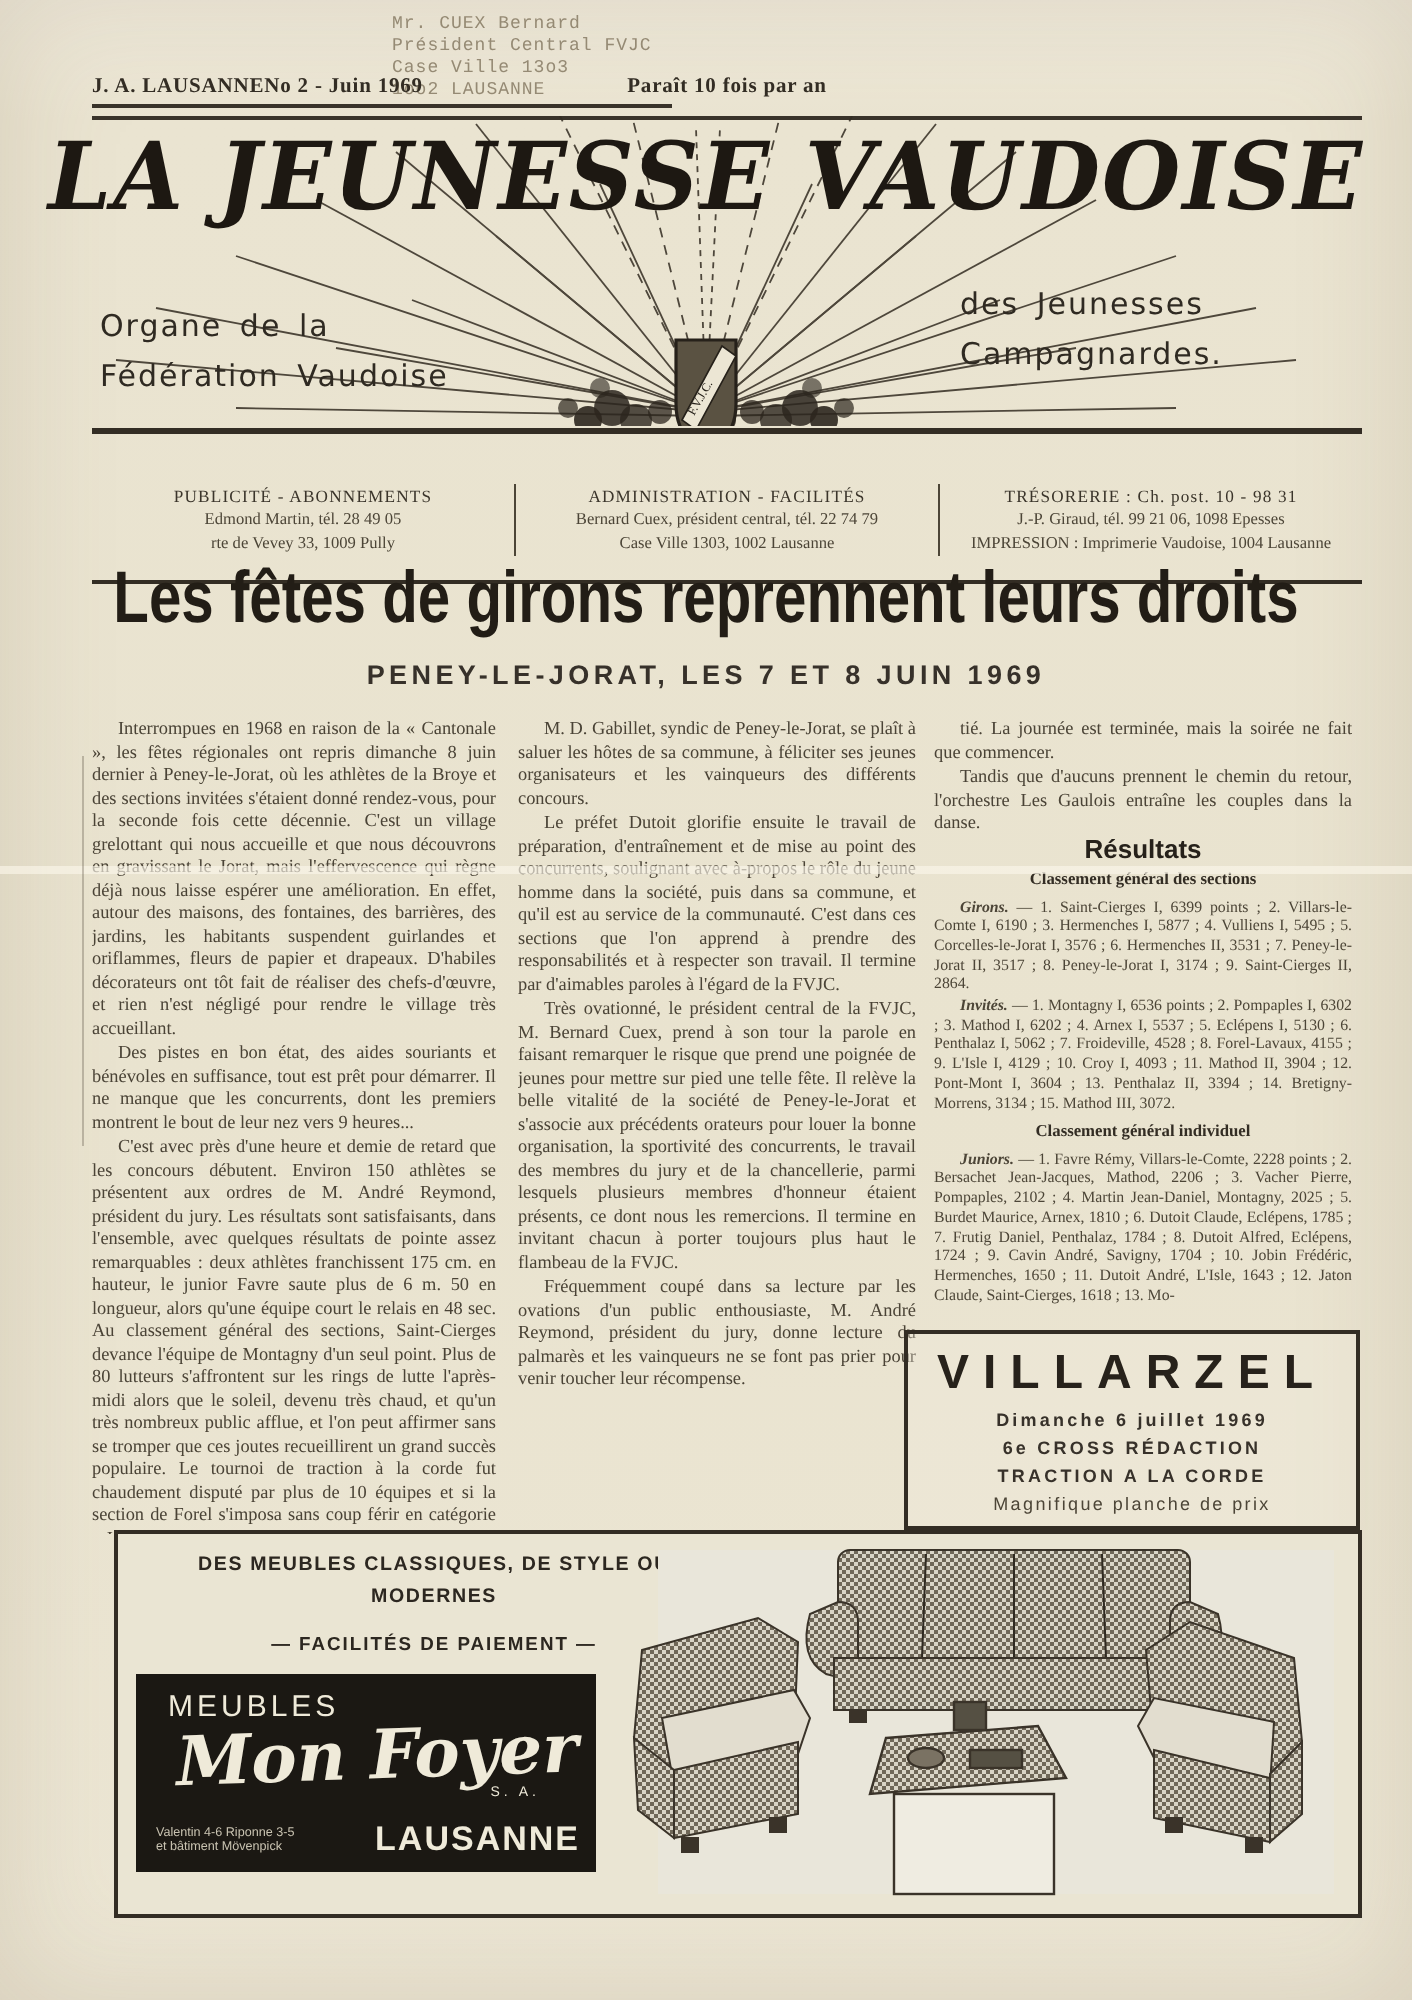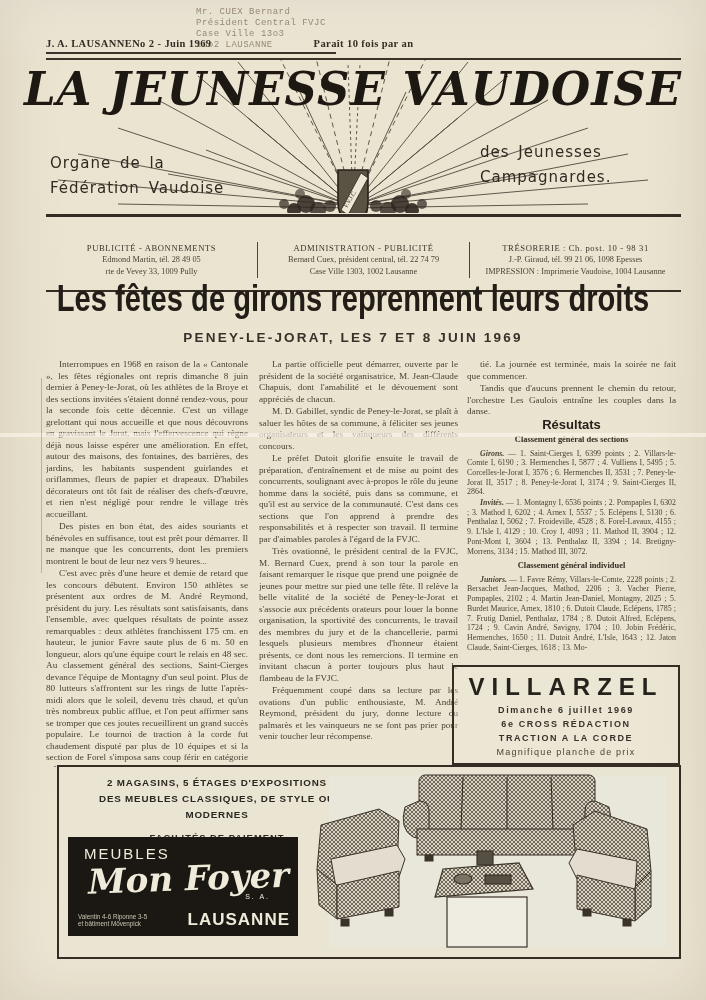--- a/index.html
+++ b/index.html
@@ -170,21 +170,21 @@
 Campagnardes.</div>
   </div>
 
   <div class="infobar">
     <div class="cell">
       <div class="h">PUBLICITÉ - ABONNEMENTS</div>
       <div>Edmond Martin, tél. 28 49 05</div>
       <div>rte de Vevey 33, 1009 Pully</div>
     </div>
     <div class="cell">
-      <div class="h">ADMINISTRATION - PUBLICITÉ</div>
+      <div class="h">ADMINISTRATION - FACILITÉS</div>
       <div>Bernard Cuex, président central, tél. 22 74 79</div>
       <div>Case Ville 1303, 1002 Lausanne</div>
     </div>
     <div class="cell">
       <div class="h">TRÉSORERIE : Ch. post. 10 - 98 31</div>
       <div>J.-P. Giraud, tél. 99 21 06, 1098 Epesses</div>
       <div>IMPRESSION : Imprimerie Vaudoise, 1004 Lausanne</div>
     </div>
   </div>
 
@@ -192,21 +192,20 @@
   <div class="subheadline">PENEY-LE-JORAT, LES 7 ET 8 JUIN 1969</div>
 
   <div class="col col1">
     <p>Interrompues en 1968 en raison de la « Cantonale », les fêtes régionales ont repris dimanche 8 juin dernier à Peney-le-Jorat, où les athlètes de la Broye et des sections invitées s'étaient donné rendez-vous, pour la seconde fois cette décennie. C'est un village grelottant qui nous accueille et que nous découvrons en gravissant le Jorat, mais l'effervescence qui règne déjà nous laisse espérer une amélioration. En effet, autour des maisons, des fontaines, des barrières, des jardins, les habitants suspendent guirlandes et oriflammes, fleurs de papier et drapeaux. D'habiles décorateurs ont tôt fait de réaliser des chefs-d'œuvre, et rien n'est négligé pour rendre le village très accueillant.</p>
     <p>Des pistes en bon état, des aides souriants et bénévoles en suffisance, tout est prêt pour démarrer. Il ne manque que les concurrents, dont les premiers montrent le bout de leur nez vers 9 heures...</p>
     <p>C'est avec près d'une heure et demie de retard que les concours débutent. Environ 150 athlètes se présentent aux ordres de M. André Reymond, président du jury. Les résultats sont satisfaisants, dans l'ensemble, avec quelques résultats de pointe assez remarquables : deux athlètes franchissent 175 cm. en hauteur, le junior Favre saute plus de 6 m. 50 en longueur, alors qu'une équipe court le relais en 48 sec. Au classement général des sections, Saint-Cierges devance l'équipe de Montagny d'un seul point. Plus de 80 lutteurs s'affrontent sur les rings de lutte l'après-midi alors que le soleil, devenu très chaud, et qu'un très nombreux public afflue, et l'on peut affirmer sans se tromper que ces joutes recueillirent un grand succès populaire. Le tournoi de traction à la corde fut chaudement disputé par plus de 10 équipes et si la section de Forel s'imposa sans coup férir en catégorie « Invités », il y eut un véritable exploit en catégorie « Giron », la société de Vulliens parvenant à qualifier ses deux groupes pour la finale.</p>
 
   </div>
 
   <div class="col col2">
-    <p>La partie officielle peut démarrer, ouverte par le président de la société organisatrice, M. Jean-Claude Chapuis, dont l'amabilité et le dévouement sont appréciés de chacun.</p>
     <p>M. D. Gabillet, syndic de Peney-le-Jorat, se plaît à saluer les hôtes de sa commune, à féliciter ses jeunes organisateurs et les vainqueurs des différents concours.</p>
     <p>Le préfet Dutoit glorifie ensuite le travail de préparation, d'entraînement et de mise au point des concurrents, soulignant avec à-propos le rôle du jeune homme dans la société, puis dans sa commune, et qu'il est au service de la communauté. C'est dans ces sections que l'on apprend à prendre des responsabilités et à respecter son travail. Il termine par d'aimables paroles à l'égard de la FVJC.</p>
     <p>Très ovationné, le président central de la FVJC, M. Bernard Cuex, prend à son tour la parole en faisant remarquer le risque que prend une poignée de jeunes pour mettre sur pied une telle fête. Il relève la belle vitalité de la société de Peney-le-Jorat et s'associe aux précédents orateurs pour louer la bonne organisation, la sportivité des concurrents, le travail des membres du jury et de la chancellerie, parmi lesquels plusieurs membres d'honneur étaient présents, ce dont nous les remercions. Il termine en invitant chacun à porter toujours plus haut le flambeau de la FVJC.</p>
     <p>Fréquemment coupé dans sa lecture par les ovations d'un public enthousiaste, M. André Reymond, président du jury, donne lecture du palmarès et les vainqueurs ne se font pas prier pour venir toucher leur récompense.</p>
 
   </div>
 
   <div class="col col3">
     <p>tié. La journée est terminée, mais la soirée ne fait que commencer.</p>
     <p>Tandis que d'aucuns prennent le chemin du retour, l'orchestre Les Gaulois entraîne les couples dans la danse.</p>
@@ -221,21 +220,20 @@
   <div class="villarzel">
     <div class="vz-title">VILLARZEL</div>
     <div class="vz-line">Dimanche 6 juillet 1969</div>
     <div class="vz-line">6e CROSS RÉDACTION</div>
     <div class="vz-line">TRACTION A LA CORDE</div>
     <div class="vz-last">Magnifique planche de prix</div>
   </div>
 
   <div class="bottom-ad">
     <div class="ba-text">
-      <div>2 MAGASINS, 5 ÉTAGES D'EXPOSITIONS</div>
       <div>DES MEUBLES CLASSIQUES, DE STYLE OU</div>
       <div>MODERNES</div>
       <div class="ba-pay">— FACILITÉS DE PAIEMENT —</div>
     </div>
     <div class="logo-box">
       <div class="lb-meubles">MEUBLES</div>
       <div class="lb-script">Mon Foyer</div>
       <div class="lb-sa">S. A.</div>
       <div class="lb-bottom">
         <div class="lb-addr" style="white-space:pre-line">Valentin 4-6  Riponne 3-5

